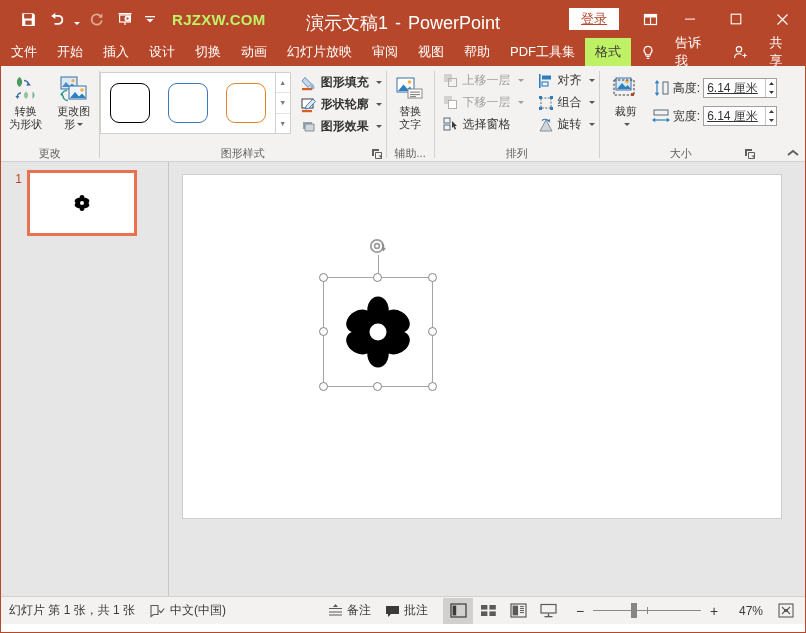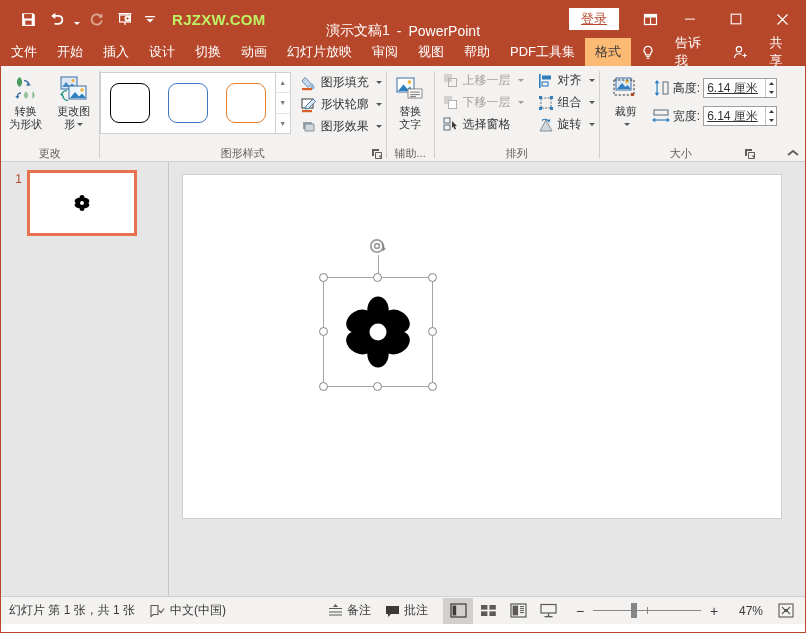--- a/index.html
+++ b/index.html
@@ -27,40 +27,40 @@
   .qat-btn.dim { color:#dba996; }
   .qat-caret { width:11px; height:26px; display:flex; align-items:flex-end;
                justify-content:center; padding-bottom:7px; }
   .caret-dn { width:0;height:0;border-left:3px solid #fff;border-right:3px solid #fff;
               border-top:3.5px solid #fff; border-left-color:transparent; border-right-color:transparent;}
   .qat-more { width:20px;height:26px;display:flex;align-items:center;justify-content:center; }
 
   .brand { font-size:15px; font-weight:bold; letter-spacing:.3px; margin-left:10px; color:#bef264; }
 
   .title-center {
-    position:absolute; left:0; right:0; top:12px; height:38px;
+    position:absolute; left:0; right:0; top:4px; height:38px;
     display:flex; align-items:center; justify-content:center;
-    font-size:14px; pointer-events:none;
+    font-size:18px; pointer-events:none;
   }
   .title-center span { color:#fff; }
 
   .title-right { margin-left:auto; display:flex; align-items:center; height:38px;text-align:center; }
   .signin {
     background:#fff; color:#b7472a; font-size:13px; padding:4px 12px 5px;
     margin-right:14px; line-height:1; text-decoration:underline;
   }
   .ribbon-display { width:34px;height:38px;display:flex;align-items:center;justify-content:center; }
   .wbtn { width:46px;height:38px;display:flex;align-items:center;justify-content:center; }
 
   
   .tabbar { height:28px; background:#b7472a; display:flex; align-items:stretch;
             position:relative; }
   .tab { font-size:13px; color:#fff; padding:0 10px; display:flex; align-items:center;
          white-space:nowrap; }
-  .tab.active { background:#fdba74; color:#3b3a39; }
+  .tab.active { background:#bef264; color:#3b3a39; }
   .tab-spacer { flex:1 1 auto; }
   .tab-right { display:flex; align-items:center; }
   .tellme, .share { font-size:13px; color:#fff; display:flex; align-items:center;
                     gap:20px; padding:0 10px; }
 
   
   .ribbon { height:96px; background:#f3f2f1; display:flex; align-items:stretch;
             border-bottom:1px solid #d2d0ce; position:relative; }
   .group { display:flex; flex-direction:column; position:relative; }
   .group-body { flex:1 1 auto; display:flex; align-items:flex-start; padding-top:4px; }
@@ -345,21 +345,21 @@
           </div>
           <div class="gitem">
             <div class="gshape" style="border:1.6px solid #e8802b;"></div>
           </div>
           <div class="gscroll">
             <div>▲</div>
             <div>▼</div>
             <div>▼</div>
           </div>
         </div>
-        <div class="srow" style="margin-left:6px; padding-top:2px;">
+        <div class="srow" style="margin-left:6px; padding-top:2px;font-weight:bold;">
           <div class="sbtn">
             <span class="sic">
               <svg width="16" height="16" viewBox="0 0 16 16">
                   <path d="M4 2.5l6.5 6.5-3.5 3.5L1 6z" fill="#c7d8ea" stroke="#5b7fa5" stroke-width=".9"></path>
                   <path d="M11.5 8.5c1.5 2 2 3 2 4a2 2 0 0 1-4 0c0-1 .5-2 2-4z" fill="#8fb4d6"></path>
                   <rect x="1" y="13" width="10" height="2.2" fill="#d95e26"></rect>
                 </svg>
             </span>
             <span>图形填充</span>
             <span class="mini-caret"></span>

